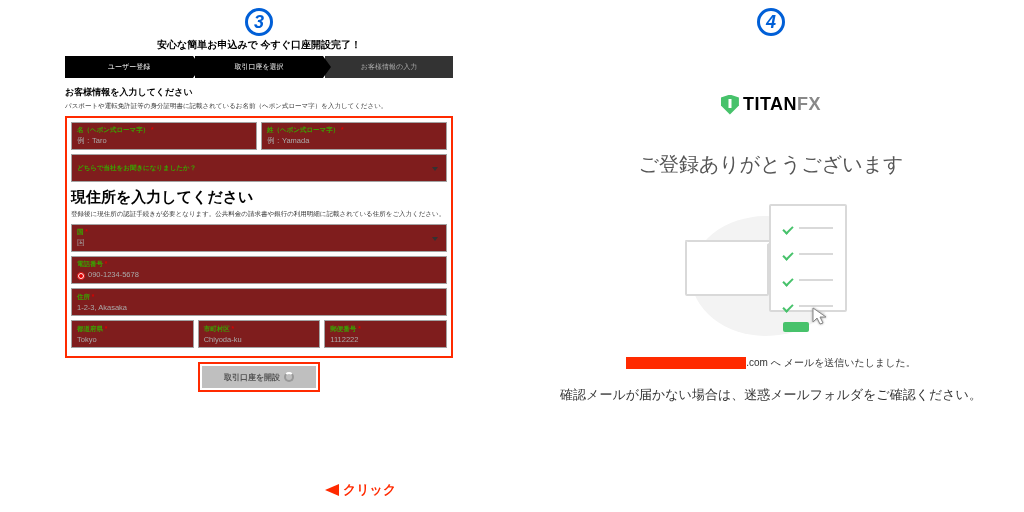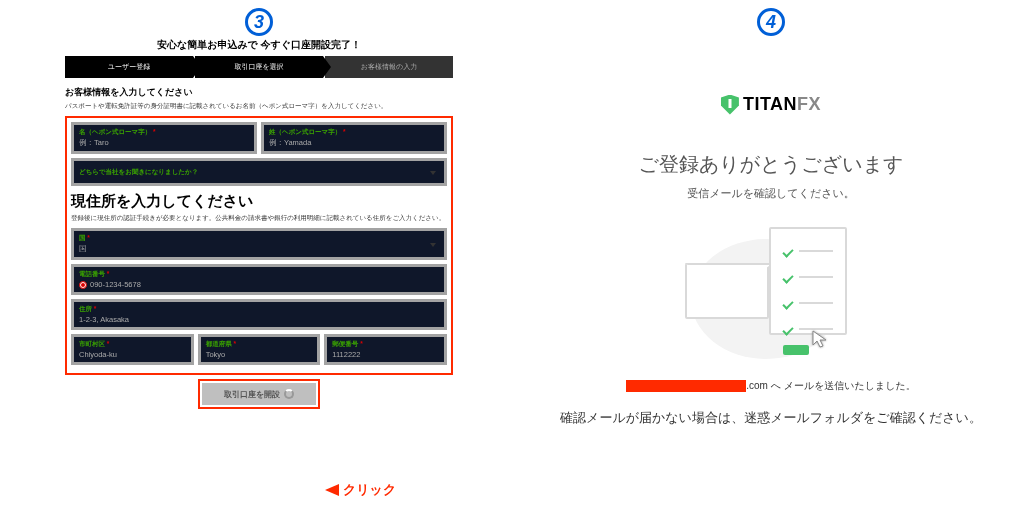--- a/index.html
+++ b/index.html
@@ -66,27 +66,27 @@
   .section-title { font-size: 9px; font-weight: 700; }
   .section-sub   { font-size: 6.5px; margin: 3px 0 5px; color:#333;}
 
   .red-frame {
     border: 2px solid #ff2a00;
     padding: 4px;
   }
   .form-row { display:flex; gap:4px; }
   .field {
     flex:1;
-    border:3px solid #a3a3a3;
+    border:1px solid #a3a3a3;
     padding:3px 5px;
     min-height:28px;
     display:flex; flex-direction:column; justify-content:center;
     position:relative;
     margin-bottom:4px;
-    background:#0f172a;
+    background:#7f1d1d;
   }
   .field .lbl { color:#3aa300; font-size:6.5px; font-weight:700;}
   .field .lbl .req::after{content:' *'; color:#d00;}
   .field .plh { color:#aaa; font-size:7.5px; margin-top:1px;}
   .field.select::after{
     content:''; position:absolute; right:8px; top:50%; margin-top:-1px;
     border-left:3px solid transparent; border-right:3px solid transparent;
     border-top:4px solid #333;
   }
   .field .flag{
@@ -236,26 +236,26 @@
       <div class="field">
         <span class="lbl"><span class="req">電話番号</span></span>
         <span class="plh"><span class="flag"></span><span>090-1234-5678</span></span>
       </div>
       <div class="field">
         <span class="lbl"><span class="req">住所</span></span>
         <span class="plh">1-2-3, Akasaka</span>
       </div>
       <div class="form-row">
         <div class="field">
+          <span class="lbl"><span class="req">都道府県</span></span>
+          <span class="plh">Tokyo</span>
+        </div>
+        <div class="field">
           <span class="lbl"><span class="req">市町村区</span></span>
           <span class="plh">Chiyoda-ku</span>
-        </div>
-        <div class="field">
-          <span class="lbl"><span class="req">都道府県</span></span>
-          <span class="plh">Tokyo</span>
         </div>
         <div class="field">
           <span class="lbl"><span class="req">郵便番号</span></span>
           <span class="plh">1112222</span>
         </div>
       </div>
     </div>
 
     <div class="submit-wrap">
       <button class="submit-btn">
@@ -272,21 +272,20 @@
 
 <div class="col col-right">
   <div class="step-badge">4</div>
 
   <div class="logo">
     <span class="shield"></span>
     <span class="logo-text"><span>TITAN</span><span class="light">FX</span></span>
   </div>
 
   <div class="thanks">ご登録ありがとうございます</div>
-  <div class="thanks-sub">受信メールを確認してください。</div>
 
   <div class="mail-illus">
     <div class="bg-circle"></div>
     <div class="envelope"></div>
     <div class="doc">
       <div class="row"><span class="check"></span><span class="line"></span></div>
       <div class="row"><span class="check"></span><span class="line"></span></div>
       <div class="row"><span class="check"></span><span class="line"></span></div>
       <div class="row"><span class="check"></span><span class="line"></span></div>
       <div class="btn"></div>

